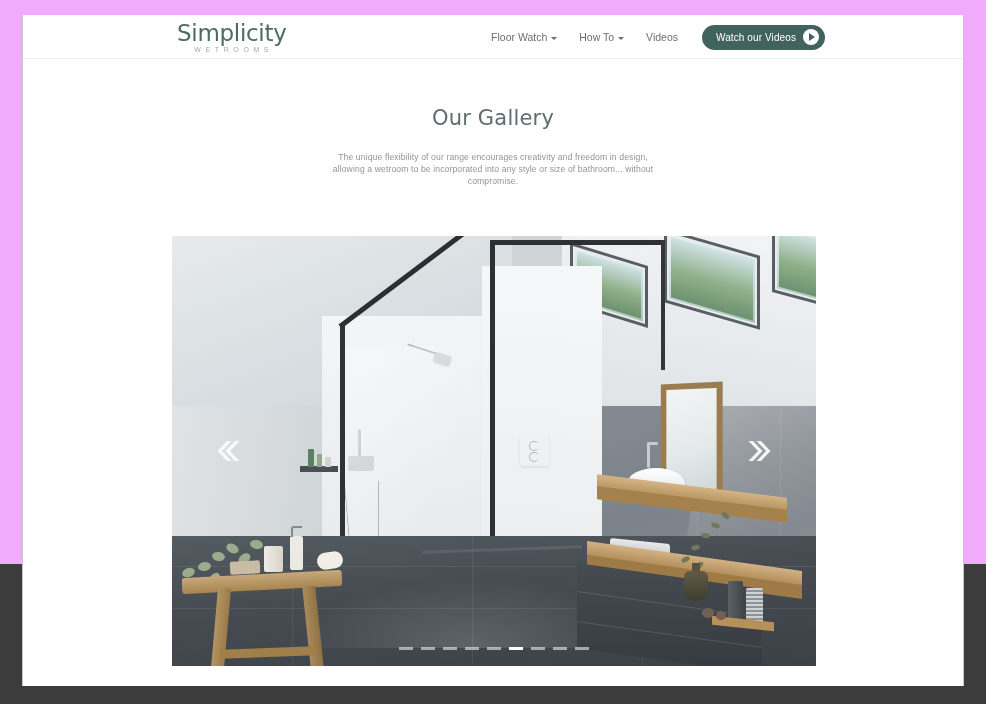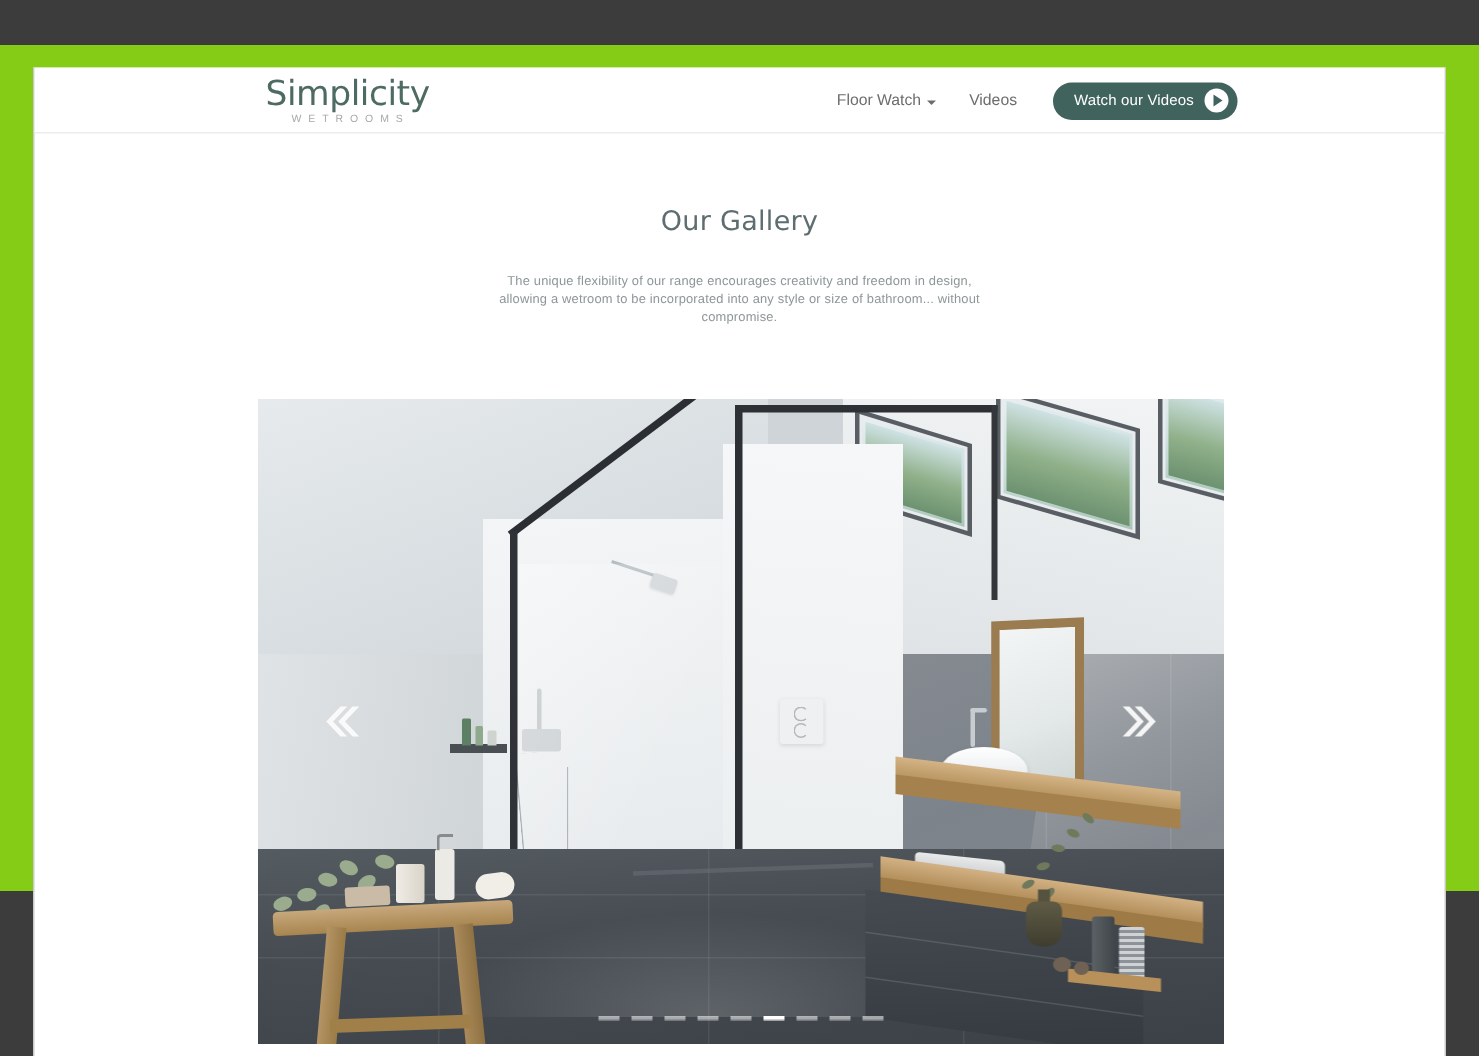--- a/index.html
+++ b/index.html
@@ -14,22 +14,21 @@
     background: #3c3c3c;
     font-family: "Liberation Sans", sans-serif;
   }
 
   
   .viewport {
     position: absolute;
     left: 0; top: 0;
     width: 986px;
     height: 564px;
-    background: #84cc16;
-    margin-top: 30px;
+    background: #f0abfc;
   }
 
   .page {
     position: absolute;
     left: 22px;
     top: 15px;
     width: 942px;
     height: 671px;
     background: #ffffff;
     overflow: hidden;
@@ -148,21 +147,21 @@
   }
 
   
   .hero {
     text-align: center;
     padding-top: 43px;
   }
 
   .page-title {
     font-family: "DejaVu Sans", sans-serif;
-    font-size: 18px;
+    font-size: 21px;
     font-weight: 400;
     color: #5d6d70;
     letter-spacing: 0.2px;
     line-height: 32px;
   }
 
   .page-subtitle {
     margin: 18px auto 0;
     width: 330px;
     font-size: 8.6px;
@@ -555,20 +554,24 @@
       </a>
 
       <nav class="nav">
 
         <a class="nav-item" href="#">
           <span>Floor Watch</span>
           <span class="caret"></span>
         </a>
 
 
+        <a class="nav-item" href="#">
+          <span>How To</span>
+          <span class="caret"></span>
+        </a>
 
         <a class="nav-item" href="#">
           <span>Videos</span>
         </a>
 
         <a class="cta" href="#">
           <span class="cta-label">Watch our Videos</span>
           <span class="play-badge">
             <span class="tri"></span>
           </span>

